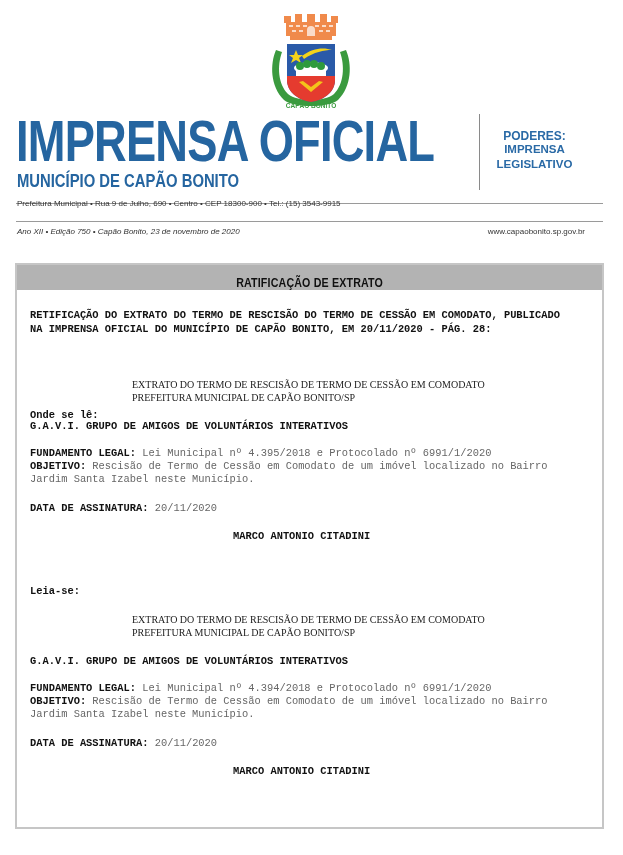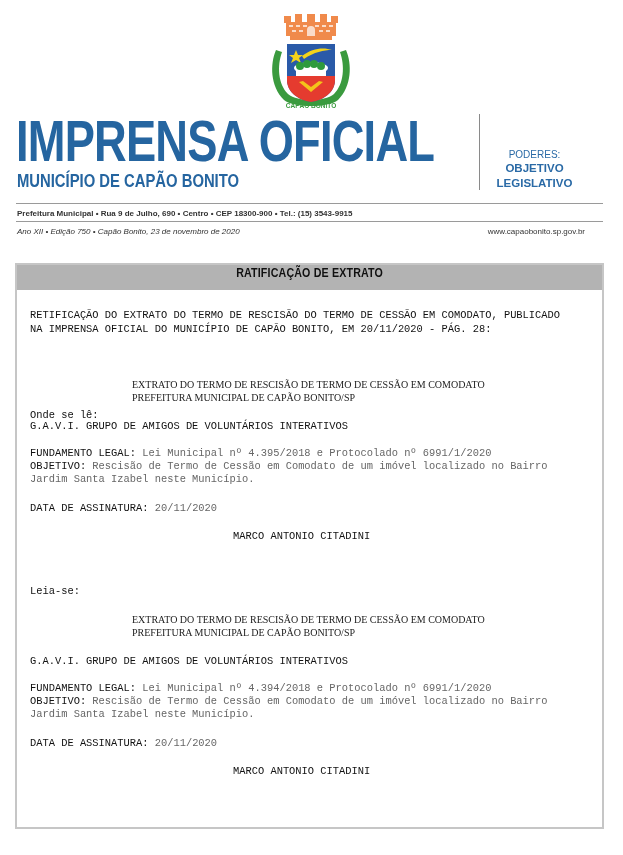--- a/index.html
+++ b/index.html
@@ -20,48 +20,48 @@
   .masthead-subtitle {
     position: absolute; left: 17px; top: 171px;
     font-family: "Liberation Sans", sans-serif;
     font-weight: bold; font-size: 19px; line-height: 20px;
     color: #2565a0;
     transform: scaleX(0.78); transform-origin: left top;
     white-space: nowrap;
   }
   .vdivider { position: absolute; left: 479px; top: 114px; width: 1px; height: 76px; background: #8a8a8a; }
   .powers { position: absolute; left: 482px; top: 130px; width: 105px; text-align: center; color: #2a6aa6; font-family: "Liberation Sans", sans-serif; }
-  .powers .lbl { font-size: 10px; font-weight: normal; line-height: 12px; margin-top: 19px; }
+  .powers .lbl { font-size: 12px; font-weight: bold; line-height: 12px; }
   .powers .item { font-size: 11.5px; font-weight: bold; line-height: 15px; }
 
   .hline { position: absolute; left: 16px; width: 587px; height: 1px; background: #9a9a9a; }
   .hline.top { top: 203px; }
   .hline.mid { top: 221px; }
 
   .info { position: absolute; font-size: 8px; color: #333; white-space: nowrap; font-family: "Liberation Sans", sans-serif; }
-  .info.address { left: 17px; top: 209px; font-weight: bold; }
+  .info.address { left: 17px; top: 199px; }
   .info.edition { left: 17px; top: 227px; font-style: italic; }
   .info.site { right: 38px; top: 227px; }
 
   
   .box {
     position: absolute; left: 15px; top: 263px; width: 589px; height: 566px;
     border: 2px solid #c6c6c6; background: #fff;
   }
   .box-header {
     height: 25px; background: #b3b3b3;
-    display: flex; align-items: flex-start; justify-content: center;
+    display: flex; align-items: flex-end; justify-content: center;
   }
   .box-header span {
     font-family: "Liberation Sans", sans-serif; font-weight: bold; font-size: 13px;
     color: #111; transform: scaleX(0.82); display: inline-block; letter-spacing: 0.2px;
   }
 
   .mono { font-family: "Liberation Mono", monospace; font-size: 10.4px; line-height: 13px; color: #111; }
-  .b { font-weight: normal; color: #111; }
+  .b { font-weight: bold; color: #111; }
   .light { color: #666; font-weight: normal; }
   .serif { font-family: "Liberation Serif", serif; font-size: 10px; line-height: 13px; color: #222; }
 
   .t { position: absolute; white-space: nowrap; }
 </style>
 </head>
 <body>
 
 <div class="crest">
   <svg width="86" height="96" viewBox="0 0 86 96">
@@ -113,21 +113,21 @@
     <text x="43" y="94" text-anchor="middle" font-family="Liberation Sans, sans-serif" font-size="6.5" font-weight="bold" fill="#3a9a3e">CAPÃO BONITO</text>
   </svg>
 </div>
 
 <div class="masthead-title">IMPRENSA OFICIAL</div>
 <div class="masthead-subtitle">MUNICÍPIO DE CAPÃO BONITO</div>
 
 <div class="vdivider"></div>
 <div class="powers">
   <div class="lbl">PODERES:</div>
-  <div class="item">OBJETIVO</div>
+  <div class="item">IMPRENSA</div>
   <div class="item">LEGISLATIVO</div>
 </div>
 
 <div class="hline top"></div>
 <div class="info address">Prefeitura Municipal • Rua 9 de Julho, 690 • Centro • CEP 18300-900 • Tel.: (15) 3543-9915</div>
 <div class="hline mid"></div>
 <div class="info edition">Ano XII • Edição 750 • Capão Bonito, 23 de novembro de 2020</div>
 <div class="info site">www.capaobonito.sp.gov.br</div>
 
 <div class="box">

